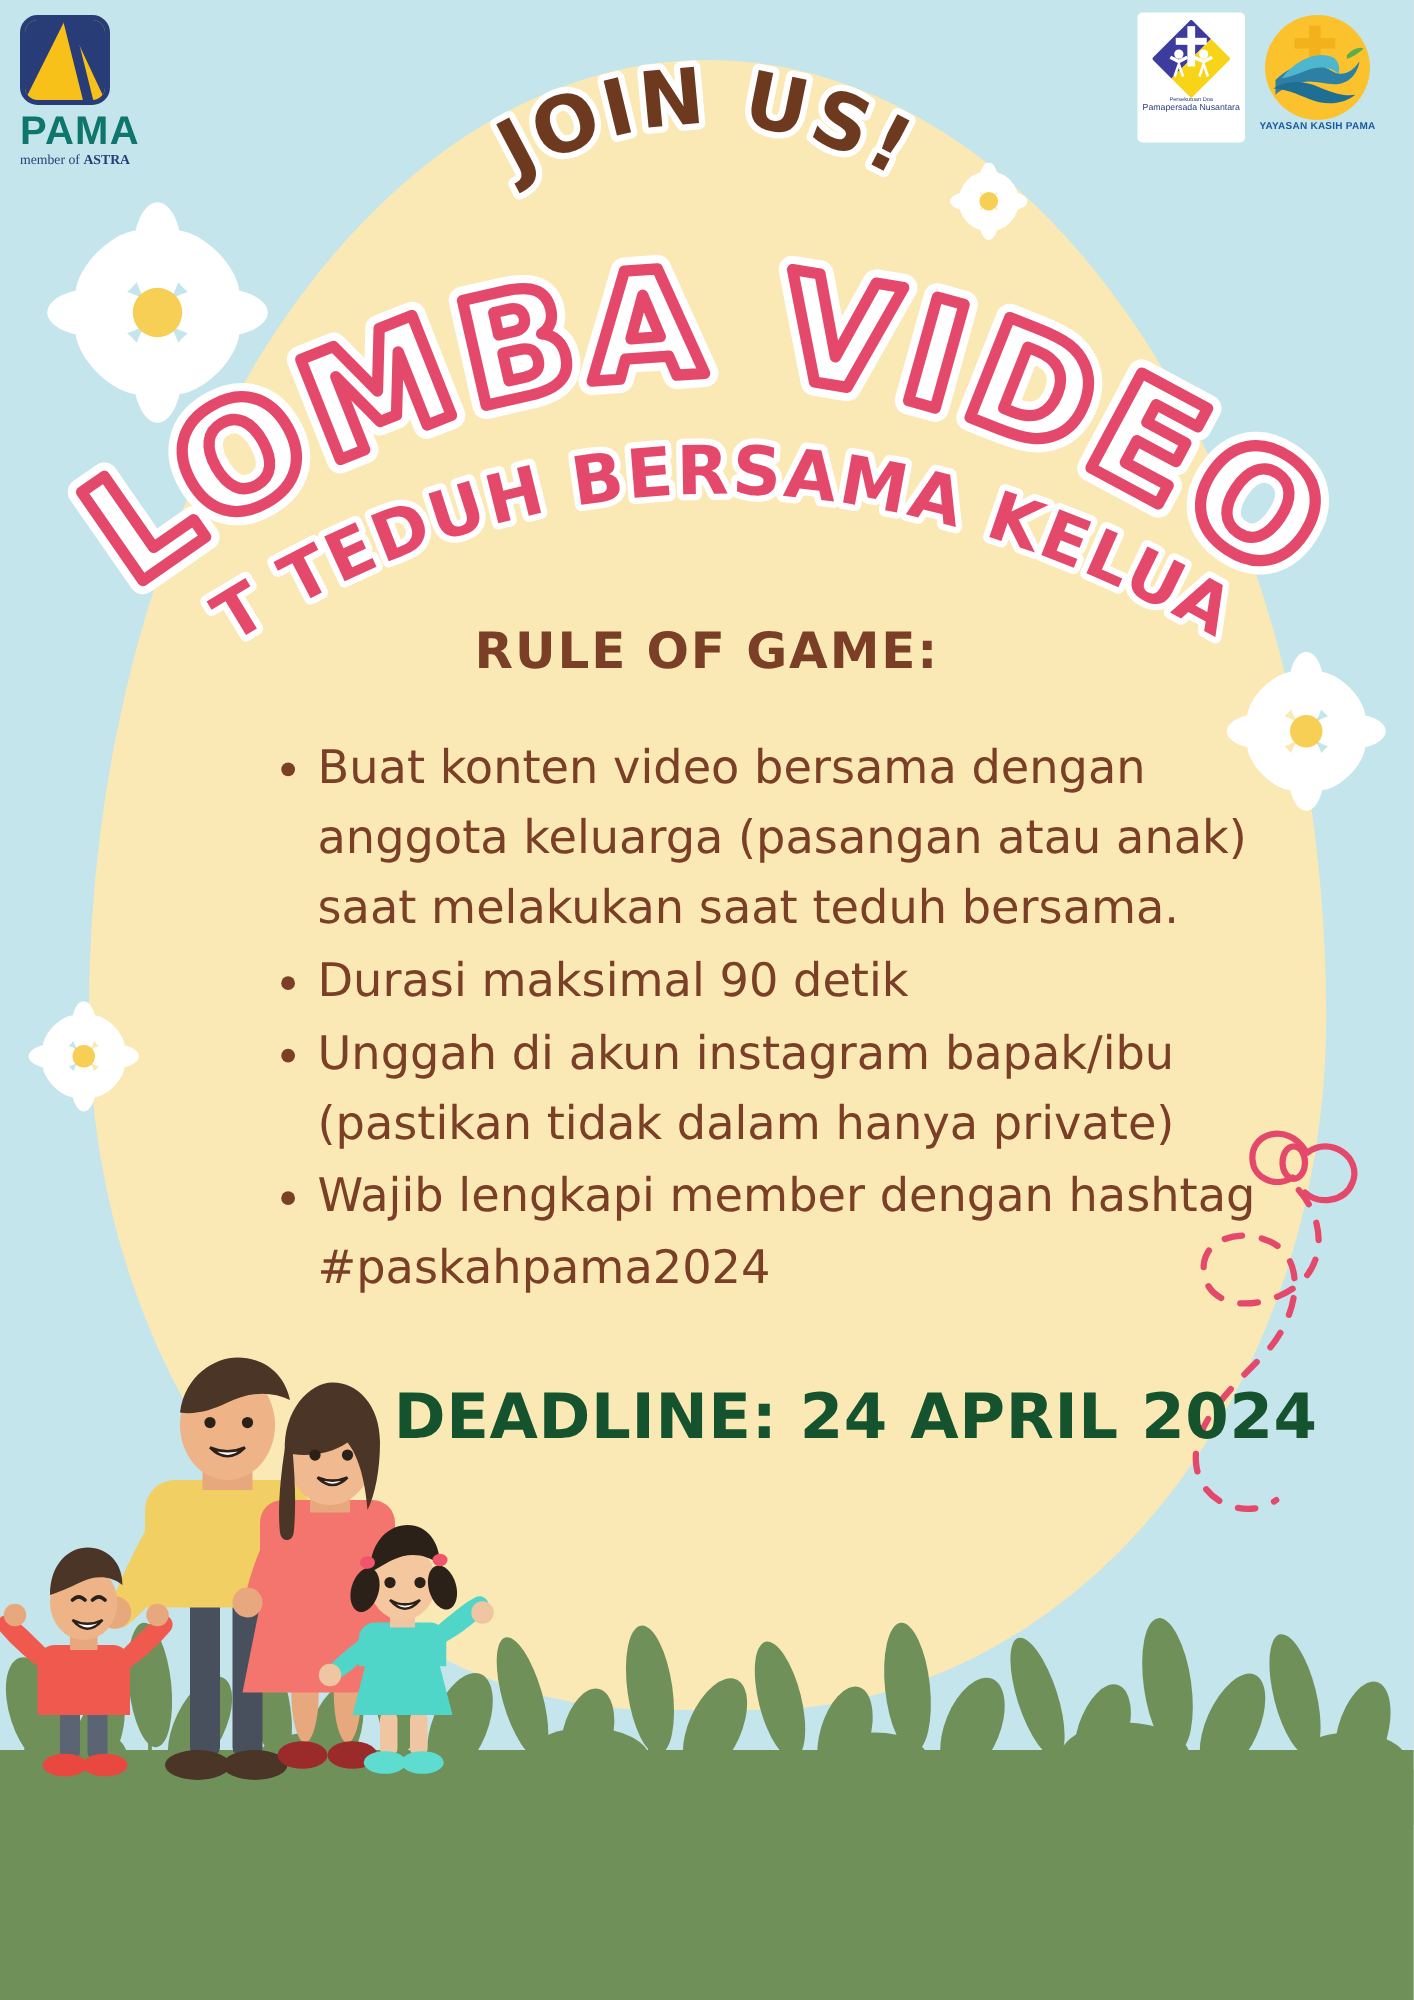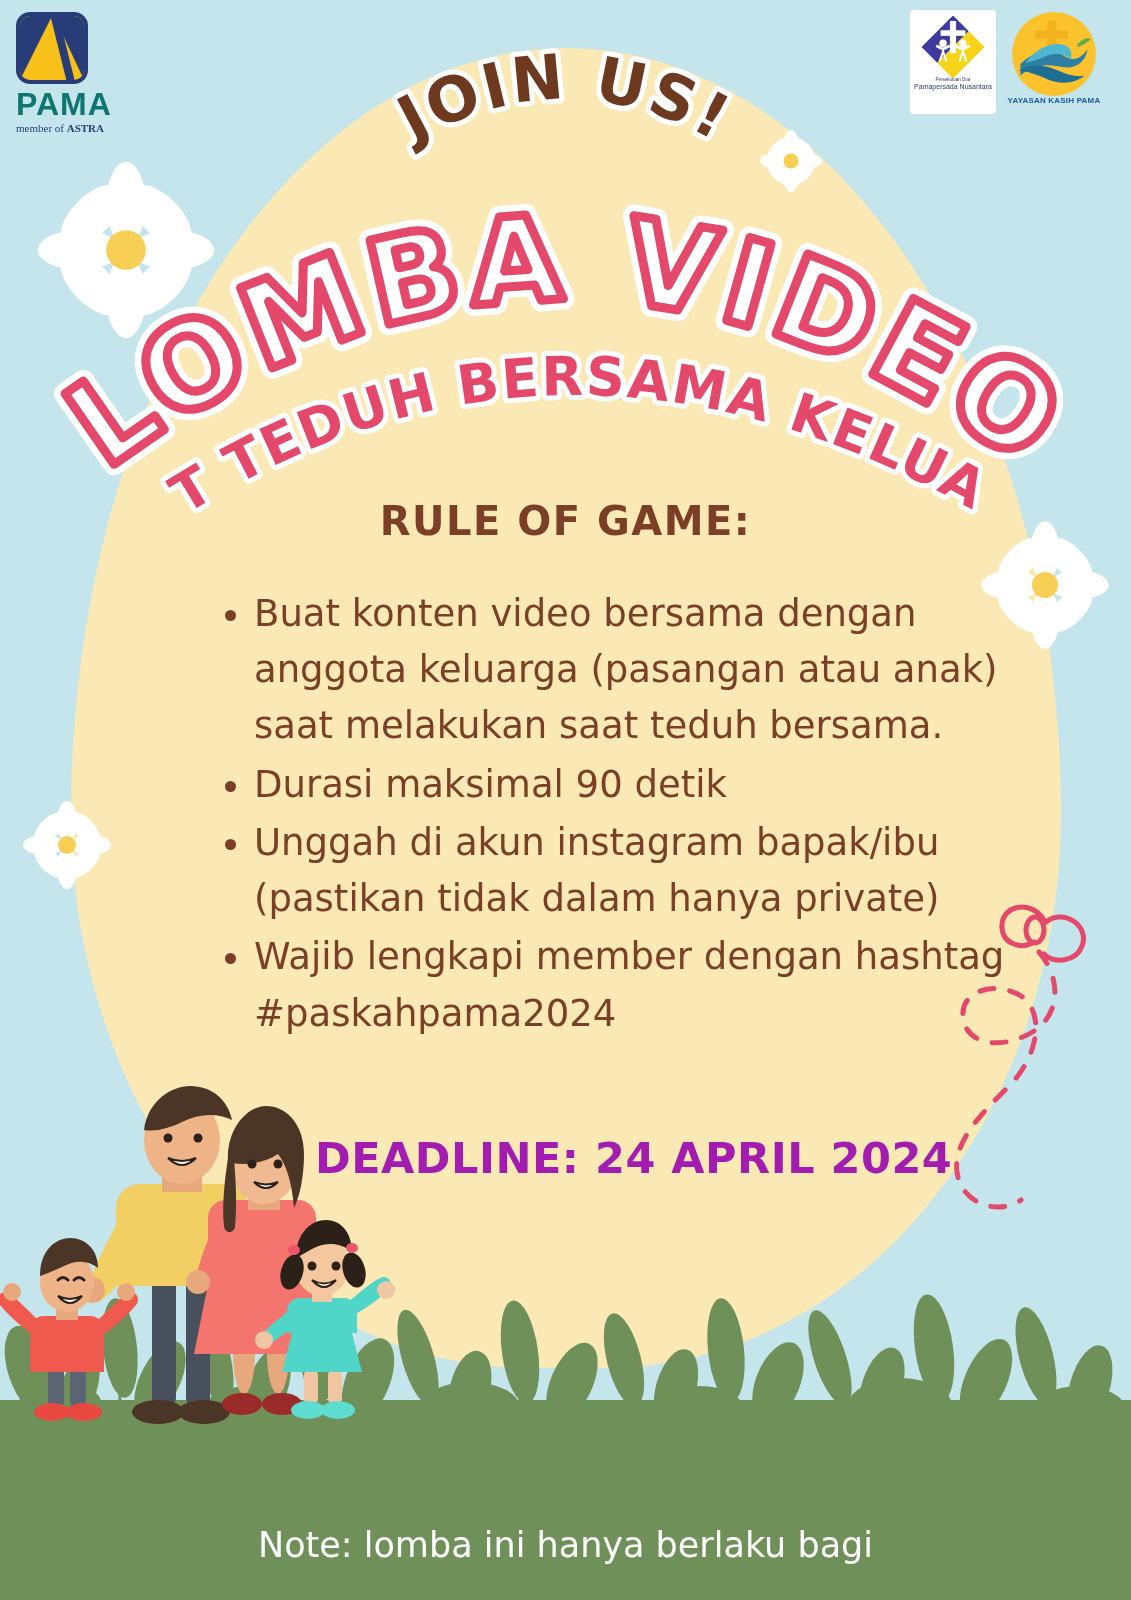--- a/index.html
+++ b/index.html
@@ -69,23 +69,23 @@
     position:absolute;left:196px;top:586px;width:820px;z-index:8;
     color:#7a3f26;
     font-family:"DejaVu Sans", sans-serif;
     font-size:37px;line-height:1.52;
   }
   .rules li{margin:0 0 2px 16px;}
   .rules ul{margin:0;padding-left:42px;}
 
   
   .deadline{
-    position:absolute;left:315px;top:1133px;z-index:8;
-    font-family:"DejaVu Sans", sans-serif;font-weight:bold;font-size:43px;
-    color:#a21caf;letter-spacing:.5px;
+    position:absolute;left:315px;top:1104px;z-index:8;
+    font-family:"DejaVu Sans", sans-serif;font-weight:bold;font-size:50px;
+    color:#14532d;letter-spacing:.5px;
   }
 
   
   .note{
     position:absolute;left:0;right:0;bottom:32px;z-index:9;text-align:center;
     color:#ffffff;font-family:"DejaVu Sans", sans-serif;font-size:35px;line-height:1.25;
   }
 
   
   .family{position:absolute;left:0;bottom:146px;width:420px;height:400px;z-index:7;}
@@ -401,16 +401,15 @@
         <ellipse cx="294" cy="196" rx="6" ry="5" fill="#f0556b"></ellipse>
         <ellipse cx="352" cy="194" rx="6" ry="5" fill="#f0556b"></ellipse>
         <circle cx="312" cy="212" r="4.5" fill="#2c2118"></circle>
         <circle cx="336" cy="212" r="4.5" fill="#2c2118"></circle>
         <path d="M312 226 q12 14 24 0 q-12 7 -24 0 z" fill="#ffffff" stroke="#2c2118" stroke-width="2"></path>
       </g>
     </svg>
   </div>
 
   <div class="note">
-    <div>Note: lomba ini hanya berlaku bagi</div>
   </div>
 
 </div>
 
 </body></html>

